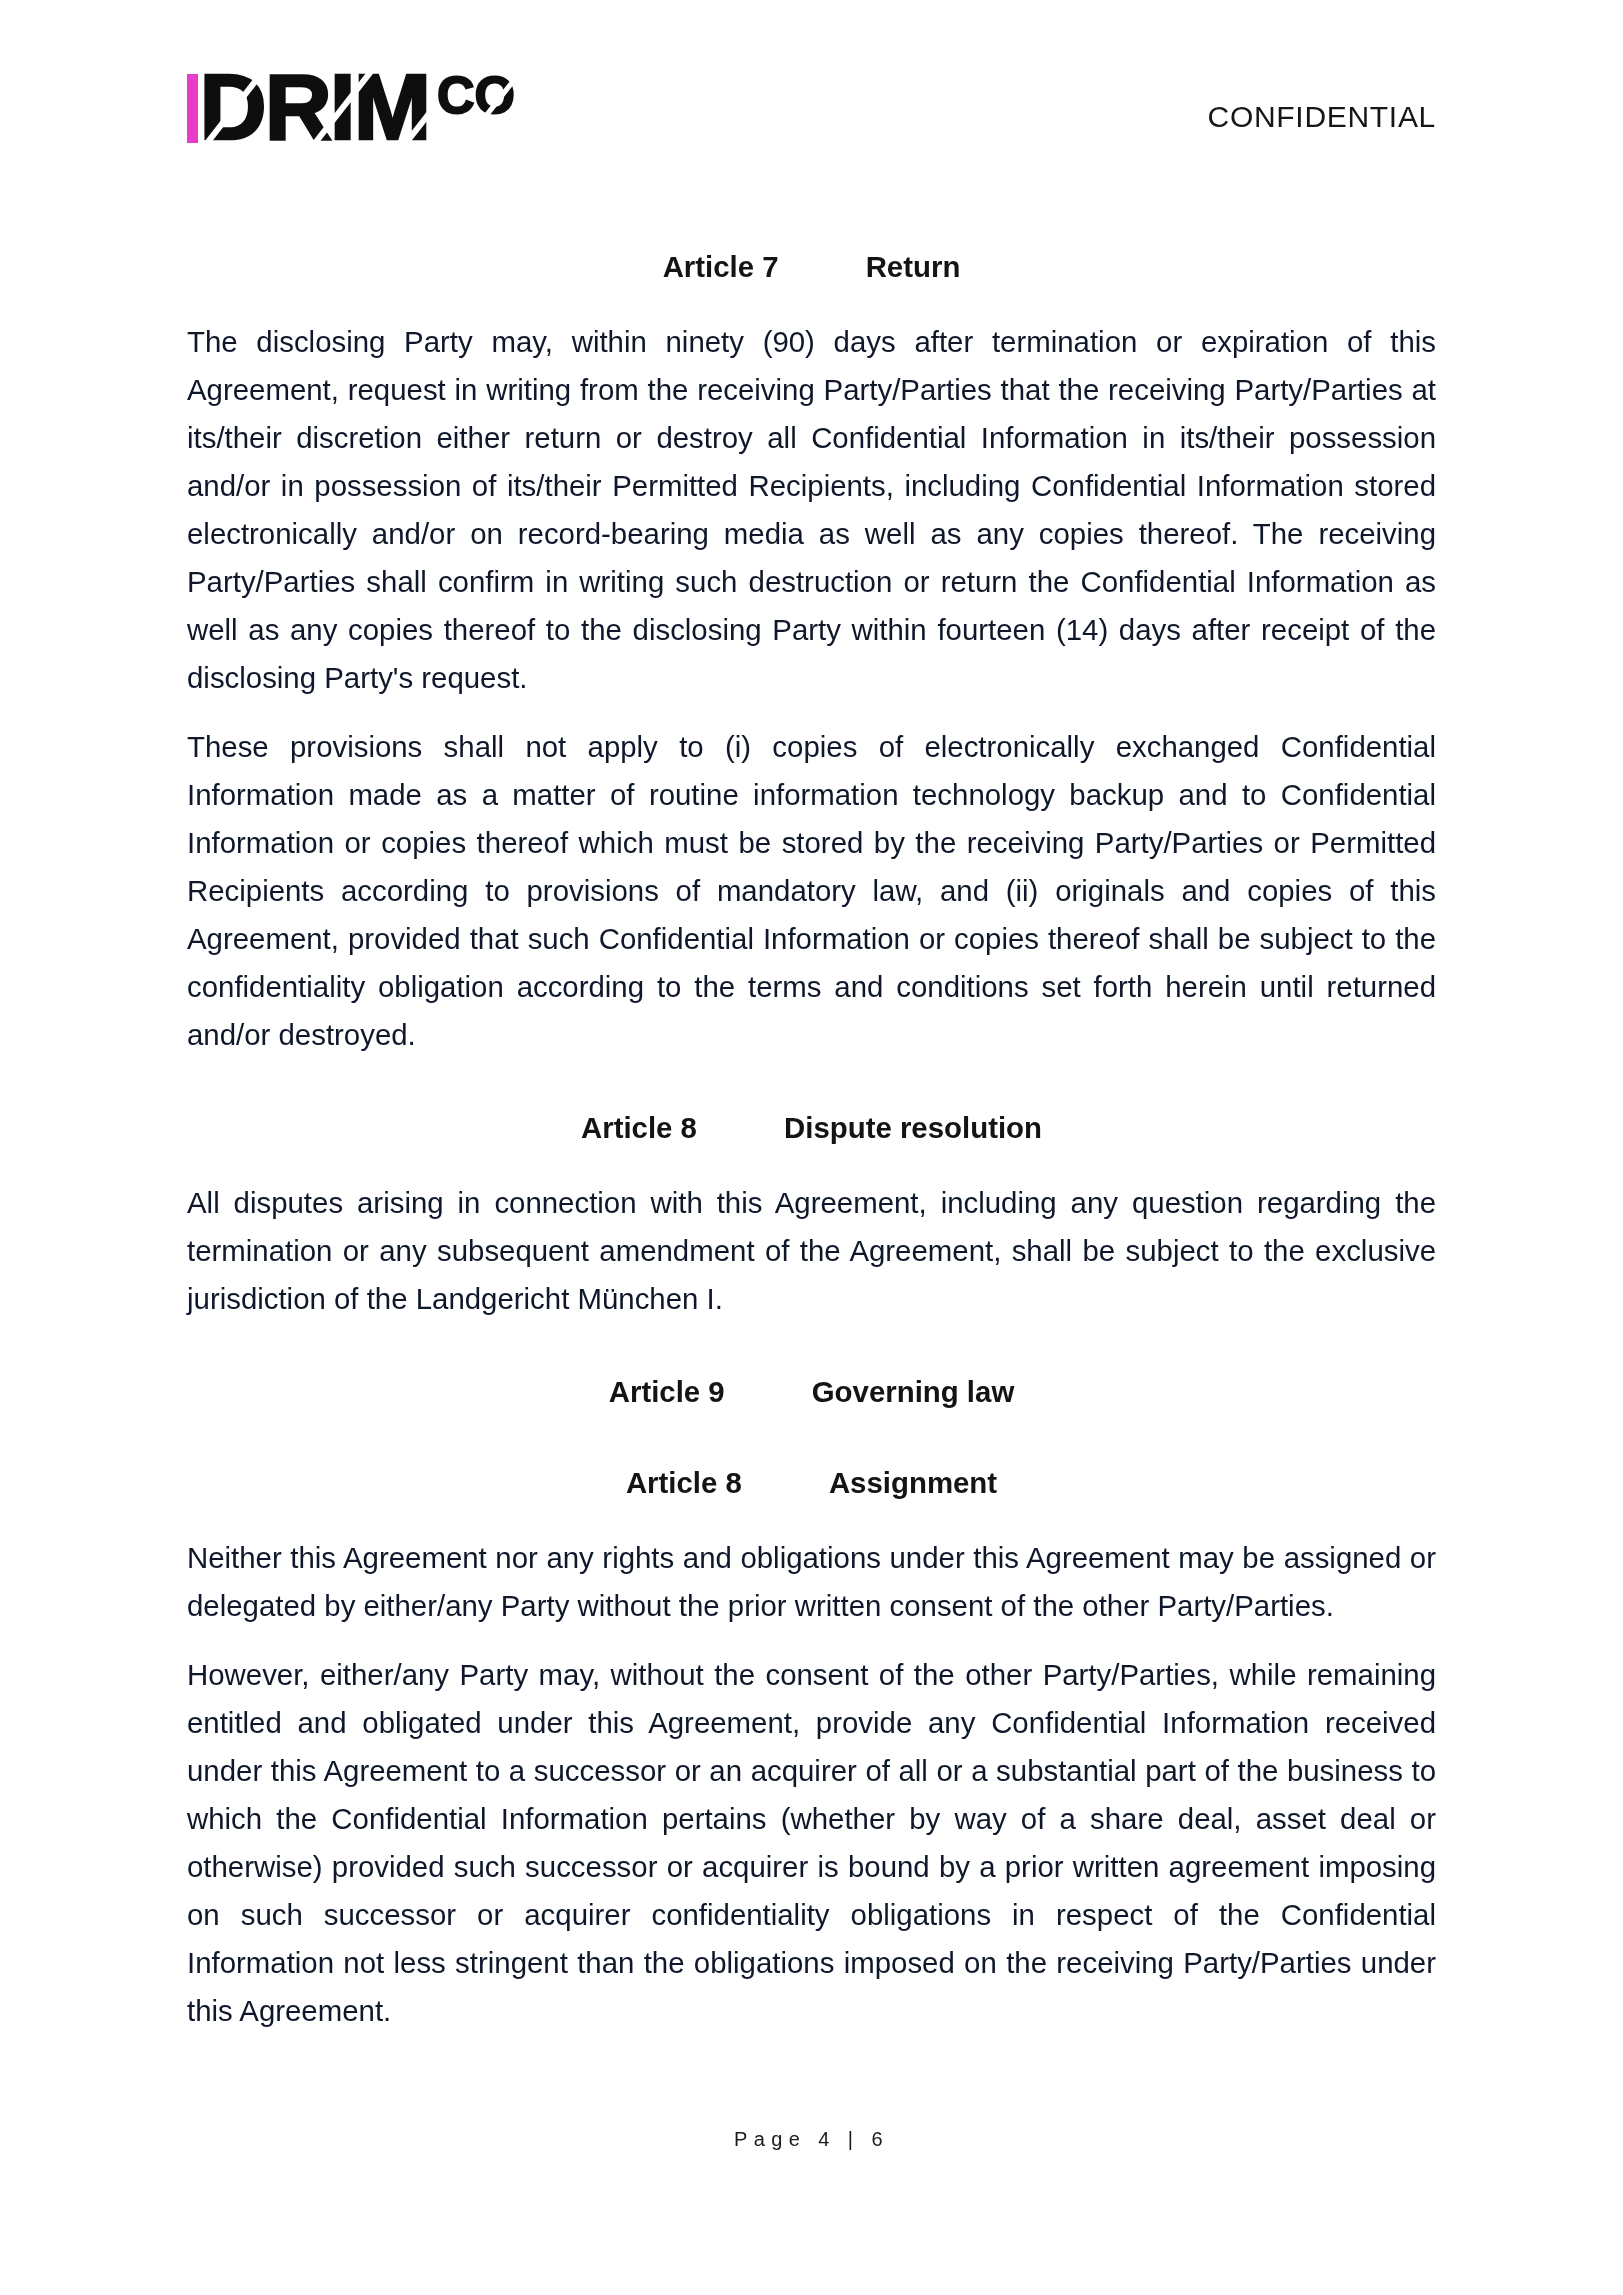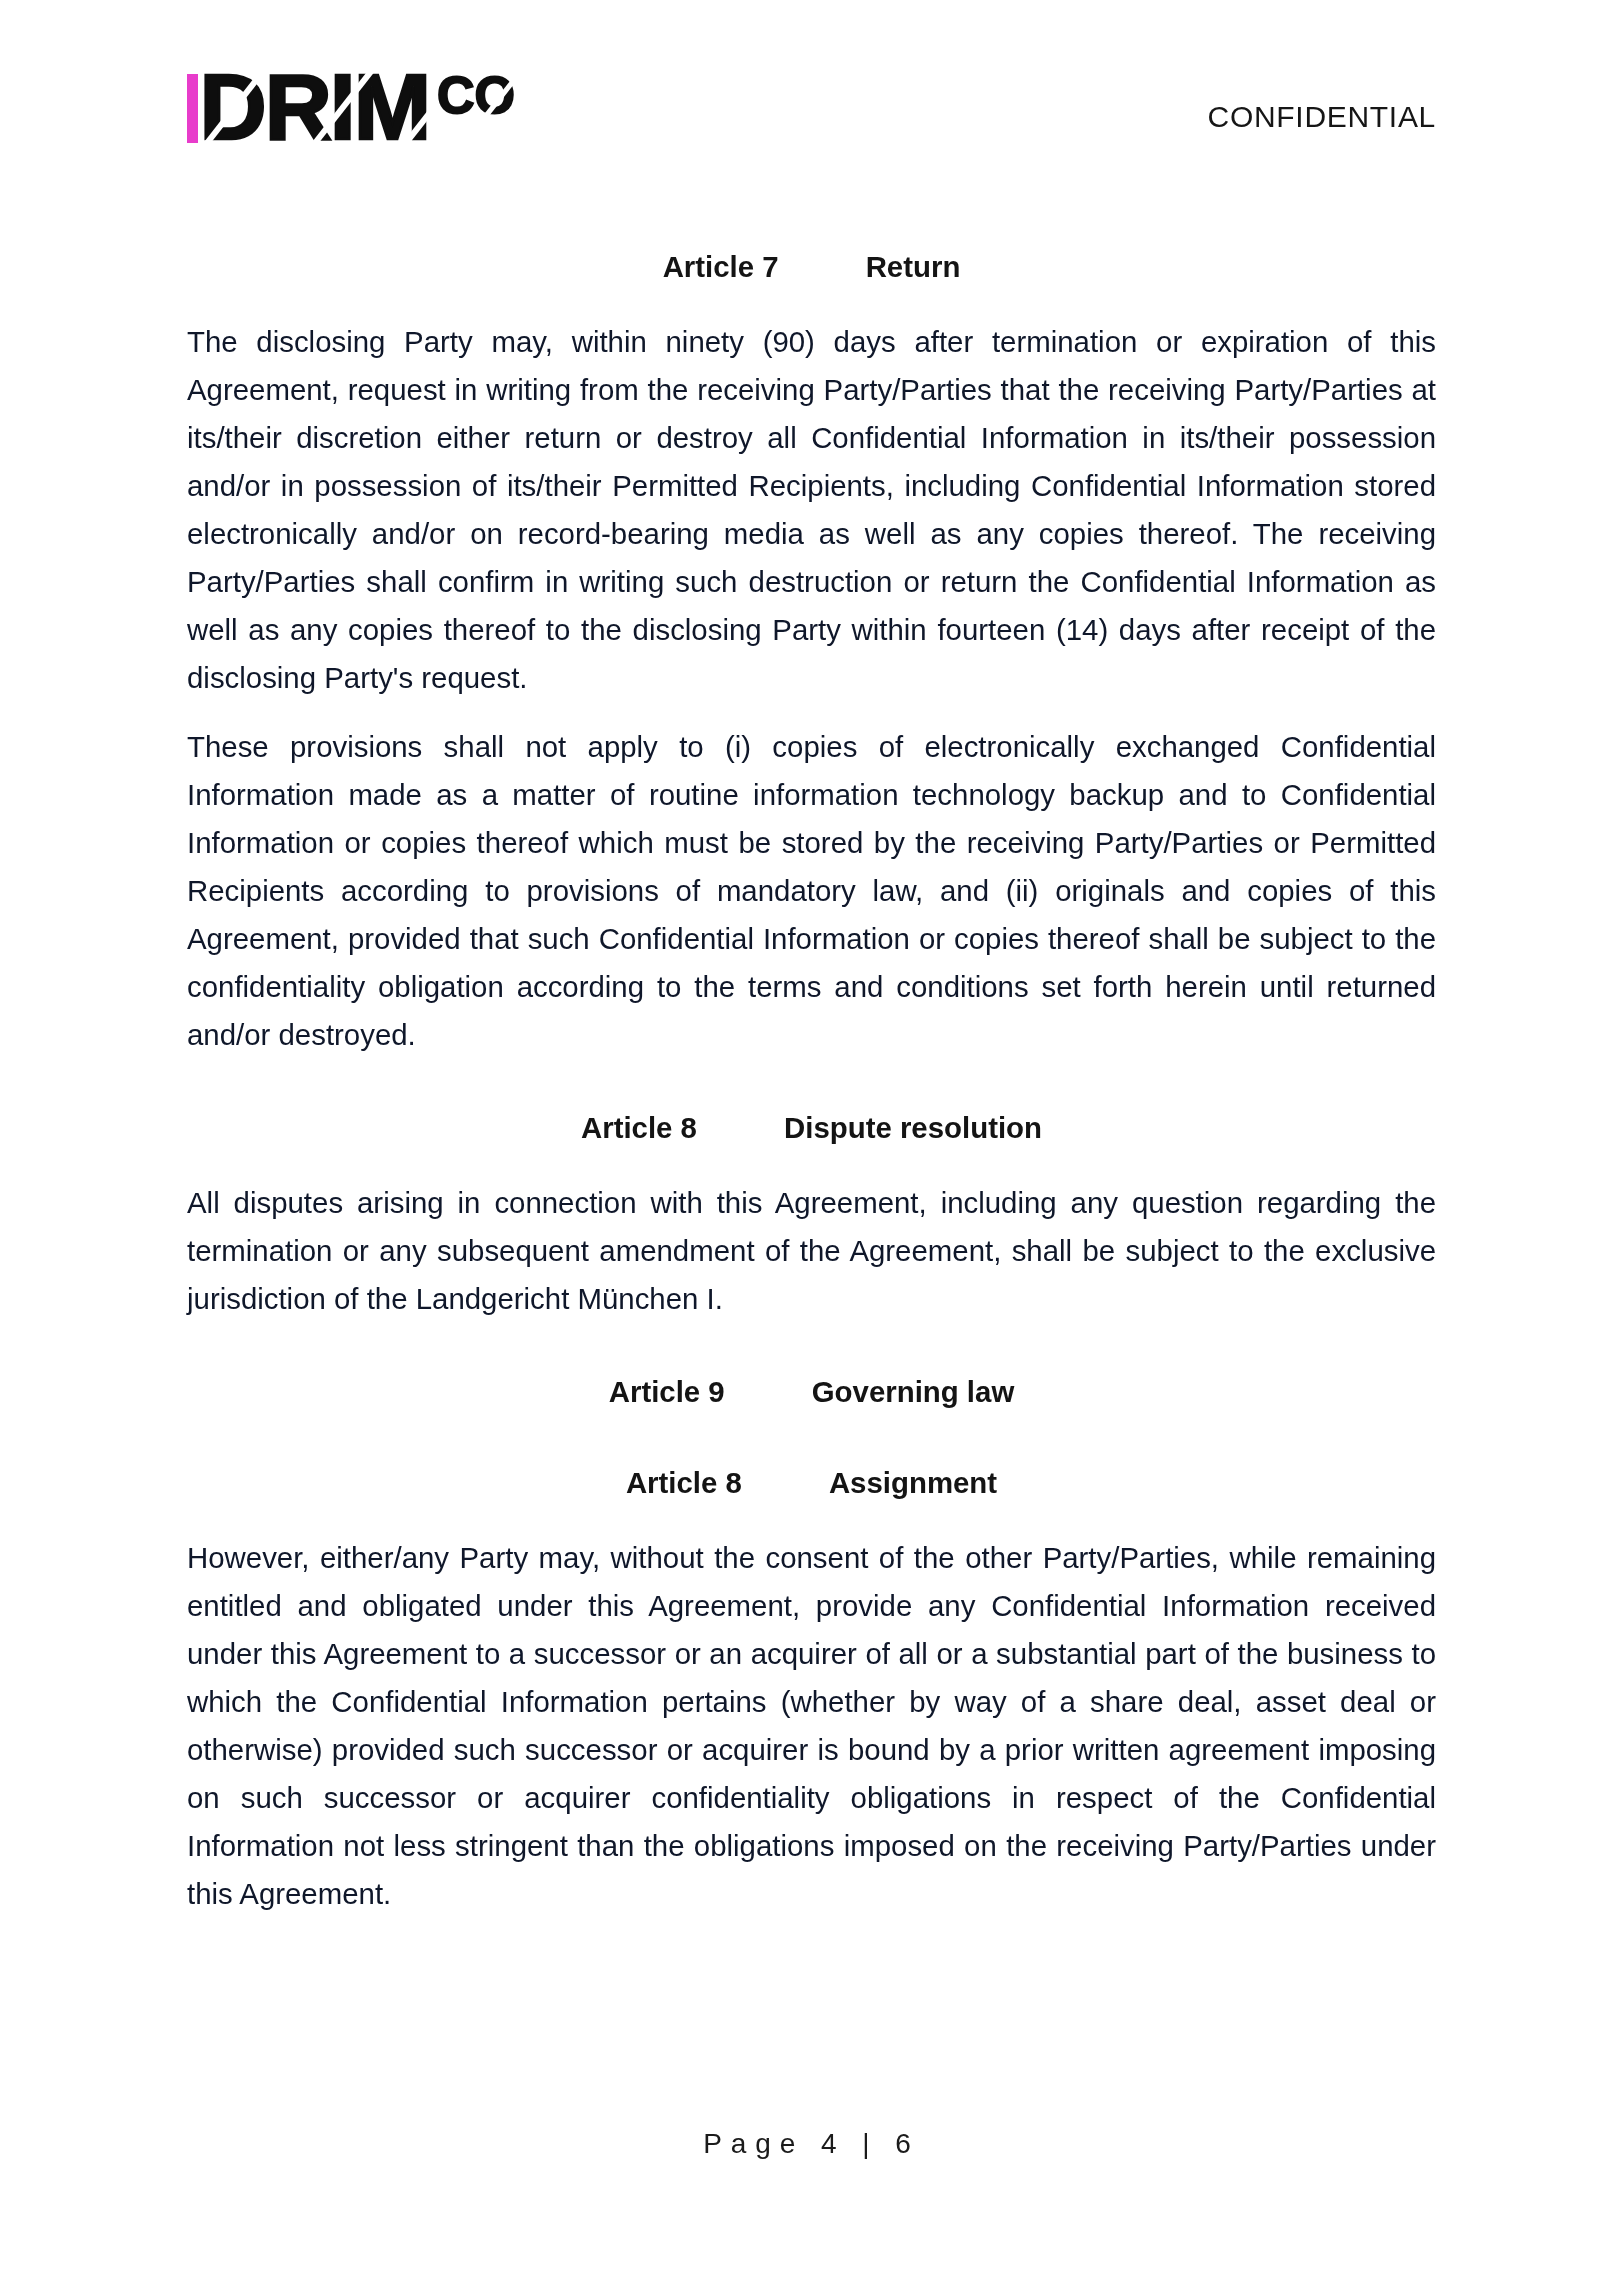--- a/index.html
+++ b/index.html
@@ -116,21 +116,21 @@
     color: #0f172a;
     hyphens: none;
   }
 
   
   .footer {
     position: absolute;
     left: 0; right: 0;
     top: 2128px;
     text-align: center;
-    font-size: 28px;
+    font-size: 20px;
     letter-spacing: 0.32em;
     color: #1b1b1b;
   }
 </style>
 </head>
 <body>
 
 <div class="page">
 
   <header class="header">
@@ -175,20 +175,21 @@
         <span class="sec-num">Article 9</span>
         <span class="sec-title">Governing law</span>
       </h2>
     </section>
 
     <section>
       <h2 class="sec-head">
         <span class="sec-num">Article 8</span>
         <span class="sec-title">Assignment</span>
       </h2>
+      <p class="body-text">Neither this Agreement nor any rights and obligations under this Agreement may be assigned or delegated by either/any Party without the prior written consent of the other Party/Parties.</p>
       <p class="body-text">However, either/any Party may, without the consent of the other Party/Parties, while remaining entitled and obligated under this Agreement, provide any Confidential Information received under this Agreement to a successor or an acquirer of all or a substantial part of the business to which the Confidential Information pertains (whether by way of a share deal, asset deal or otherwise) provided such successor or acquirer is bound by a prior written agreement imposing on such successor or acquirer confidentiality obligations in respect of the Confidential Information not less stringent than the obligations imposed on the receiving Party/Parties under this Agreement.</p>
     </section>
 
   </main>
 
   <footer class="footer">
     <span>Page 4 | 6</span>
   </footer>
 
 </div>

